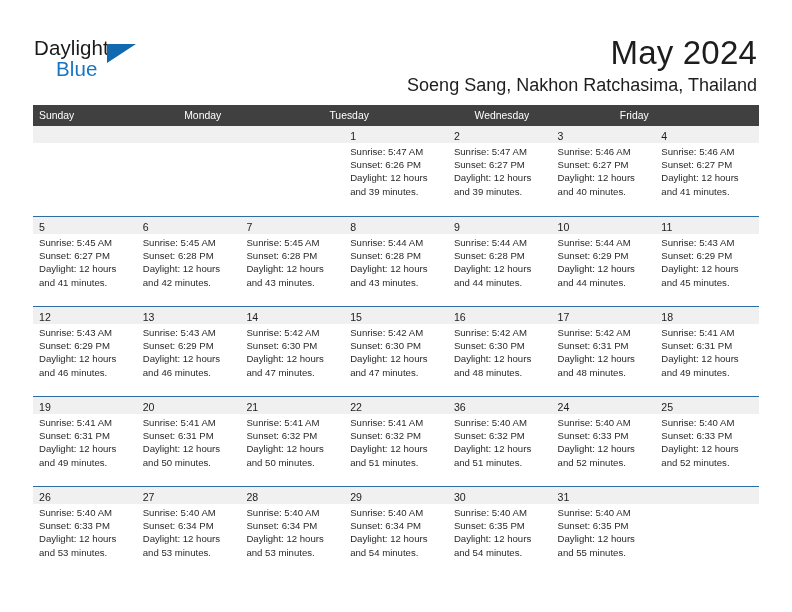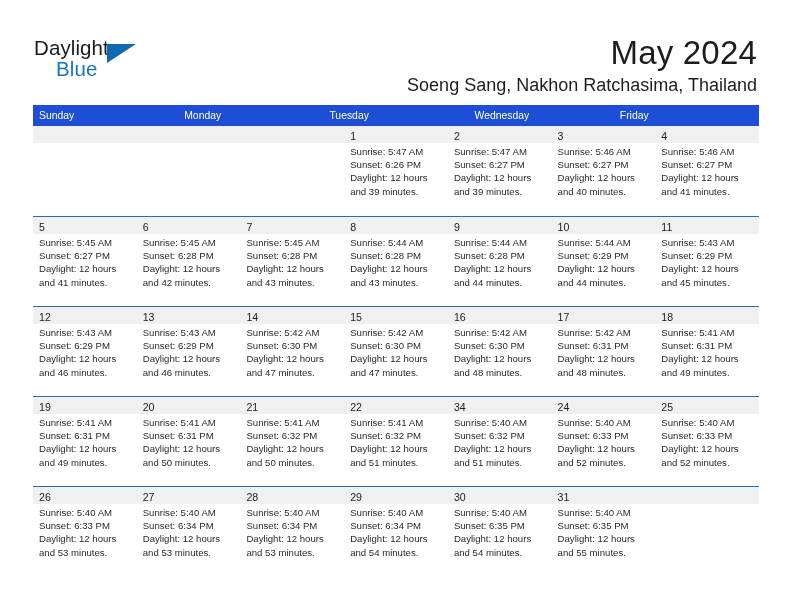--- a/index.html
+++ b/index.html
@@ -86,21 +86,21 @@
   .calendar {
     position: absolute;
     left: 33px;
     top: 105px;
     width: 726px;
   }
   .weekdays {
     display: flex;
     width: 726px;
     height: 21px;
-    background: #1d4ed8;
+    background: #404040;
   }
   .weekday {
     flex: 1 1 0;
     min-width: 0;
     color: #ffffff;
     font-size: 10.4px;
     line-height: 21px;
     padding-left: 6px;
     box-sizing: border-box;
     white-space: nowrap;
@@ -384,21 +384,21 @@
           <div class="day">
             <div class="daynum-band"><span class="daynum">22</span></div>
             <div class="info">
               <div>Sunrise: 5:41 AM</div>
               <div>Sunset: 6:32 PM</div>
               <div>Daylight: 12 hours</div>
               <div>and 51 minutes.</div>
             </div>
           </div>
           <div class="day">
-            <div class="daynum-band"><span class="daynum">34</span></div>
+            <div class="daynum-band"><span class="daynum">36</span></div>
             <div class="info">
               <div>Sunrise: 5:40 AM</div>
               <div>Sunset: 6:32 PM</div>
               <div>Daylight: 12 hours</div>
               <div>and 51 minutes.</div>
             </div>
           </div>
           <div class="day">
             <div class="daynum-band"><span class="daynum">24</span></div>
             <div class="info">

